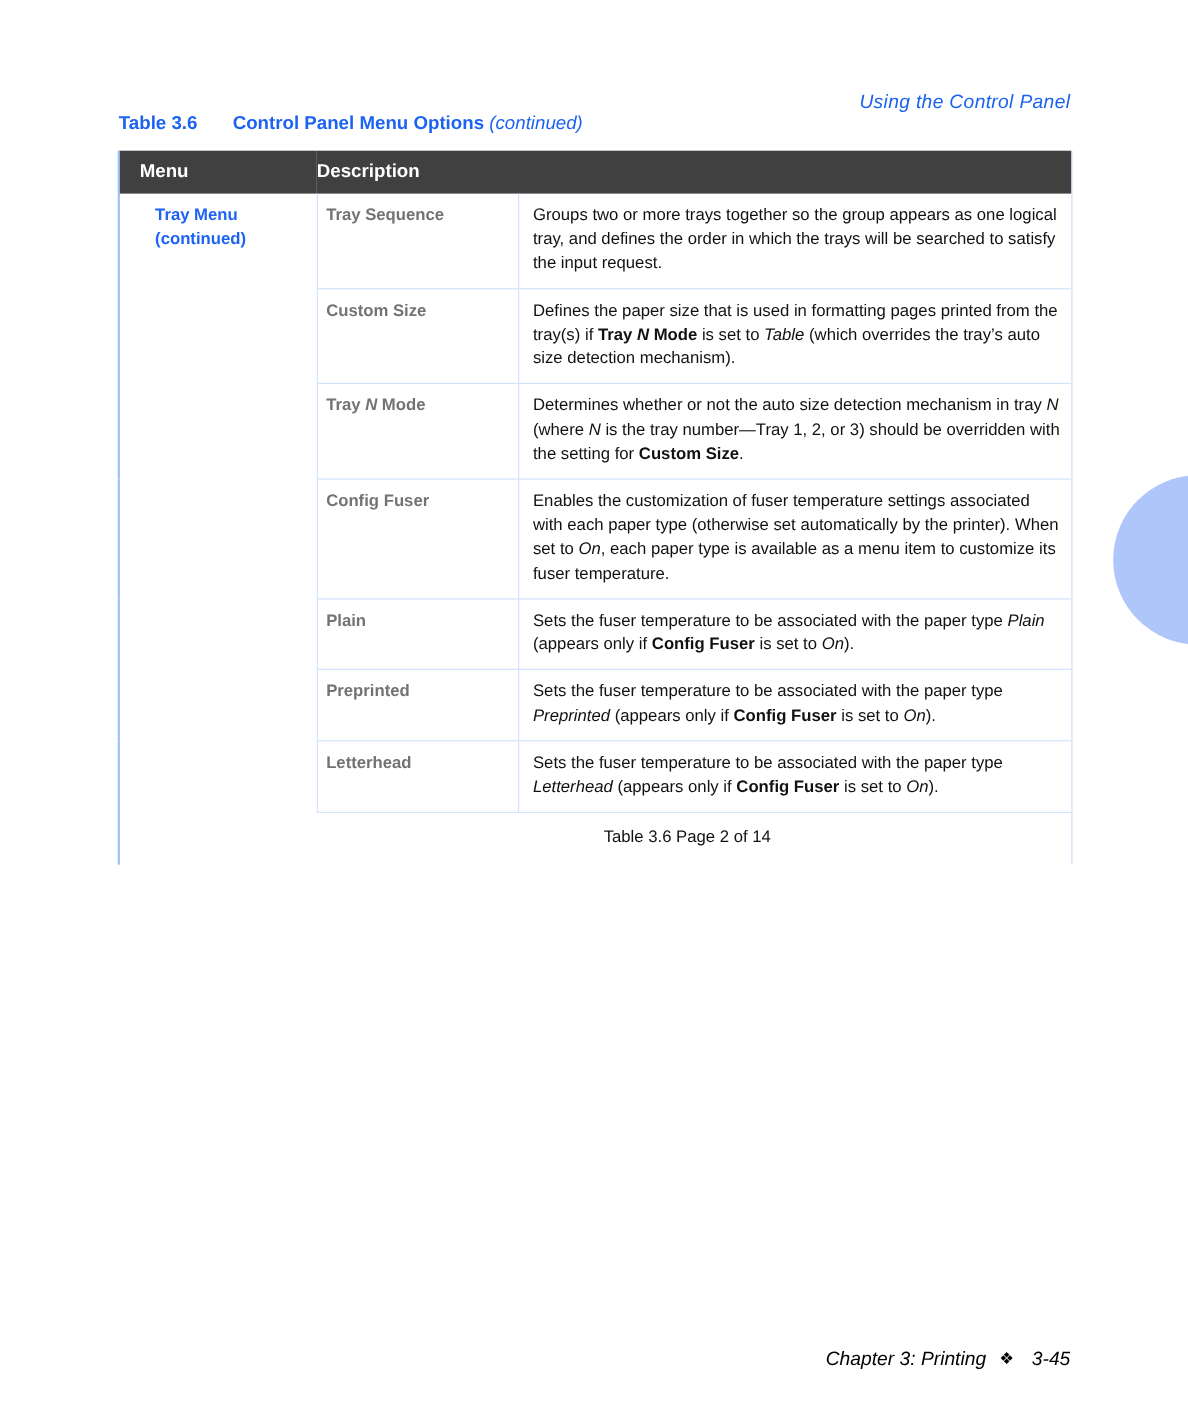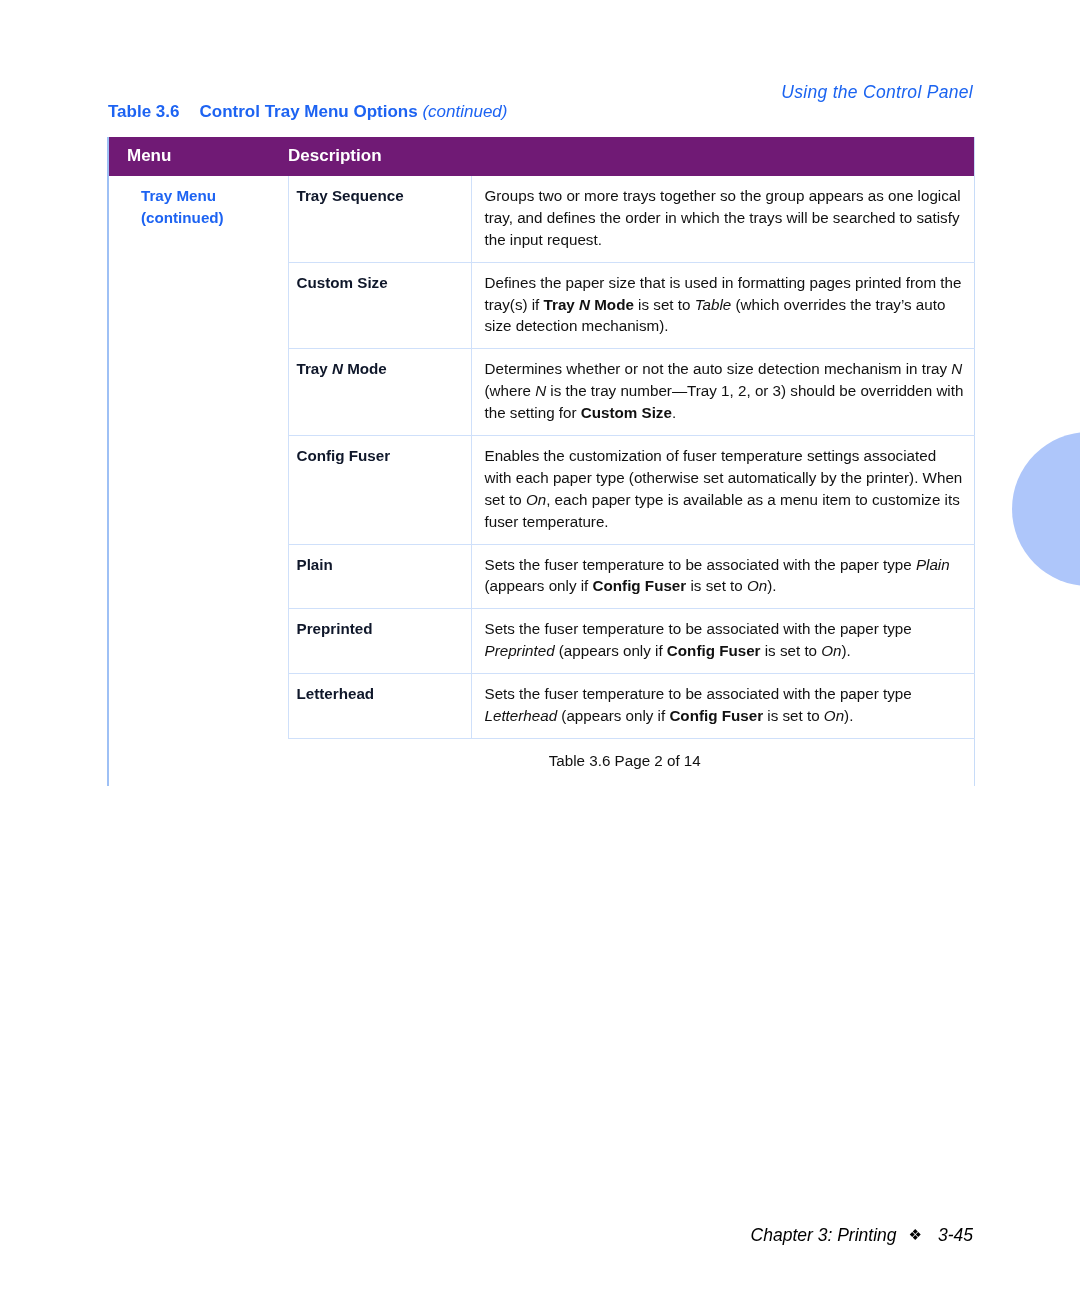--- a/index.html
+++ b/index.html
@@ -44,21 +44,21 @@
   
   .table-title {
     position: absolute;
     left: 108px;
     top: 102px;
     font-size: 17px;
     font-weight: bold;
     color: #1D63F2;
     white-space: nowrap;
   }
-  .table-title .tnum { margin-right: 20px; }
+  .table-title .tnum { margin-right: 32px; }
   .table-title .cont {
     font-weight: normal;
     font-style: italic;
   }
 
   
   .tbl-wrap {
     position: absolute;
     left: 107px;
     top: 137px;
@@ -69,21 +69,21 @@
     table-layout: fixed;
     width: 866px;
     border-left: 2px solid #9EC0F5;
     border-right: 1px solid #C8DCF8;
   }
   table.opts col.c1 { width: 180px; }
   table.opts col.c2 { width: 183px; }
   table.opts col.c3 { width: 503px; }
 
   thead th {
-    background: #701a75;
+    background: #404040;
     color: #ffffff;
     font-size: 17px;
     font-weight: bold;
     padding: 9px 0 10px 0;
     border: none;
   }
   thead th.menu-h {
     text-align: left;
     padding-left: 18px;
   }
@@ -100,21 +100,21 @@
   }
   tbody td.menu-c {
     color: #1D63F2;
     font-weight: bold;
     border-bottom: none;
     border-right: none;
     padding-left: 32px;
     padding-top: 9px;
   }
   tbody td.sub-c {
-    color: #0f172a;
+    color: #737373;
     font-weight: bold;
     border-left: 1px solid #CFE0FA;
     border-right: 1px solid #CFE0FA;
     padding-left: 8px;
     white-space: nowrap;
   }
   tbody td.desc-c {
     color: #111111;
     font-weight: normal;
     padding-left: 13px;
@@ -154,21 +154,21 @@
   .footer .pgnum { margin-left: 6px; }
 </style>
 </head>
 <body>
 
 <div class="running-head">Using the Control Panel</div>
 
 <div class="thumb-tab"></div>
 
 <div class="table-title">
-  <span class="tnum">Table 3.6</span><span>Control Tray Menu Options</span> <span class="cont">(continued)</span>
+  <span class="tnum">Table 3.6</span><span>Control Panel Menu Options</span> <span class="cont">(continued)</span>
 </div>
 
 <div class="tbl-wrap">
   <table class="opts">
     <colgroup>
       <col class="c1">
         <col class="c2">
         <col class="c3">
     </colgroup>
     <thead>

